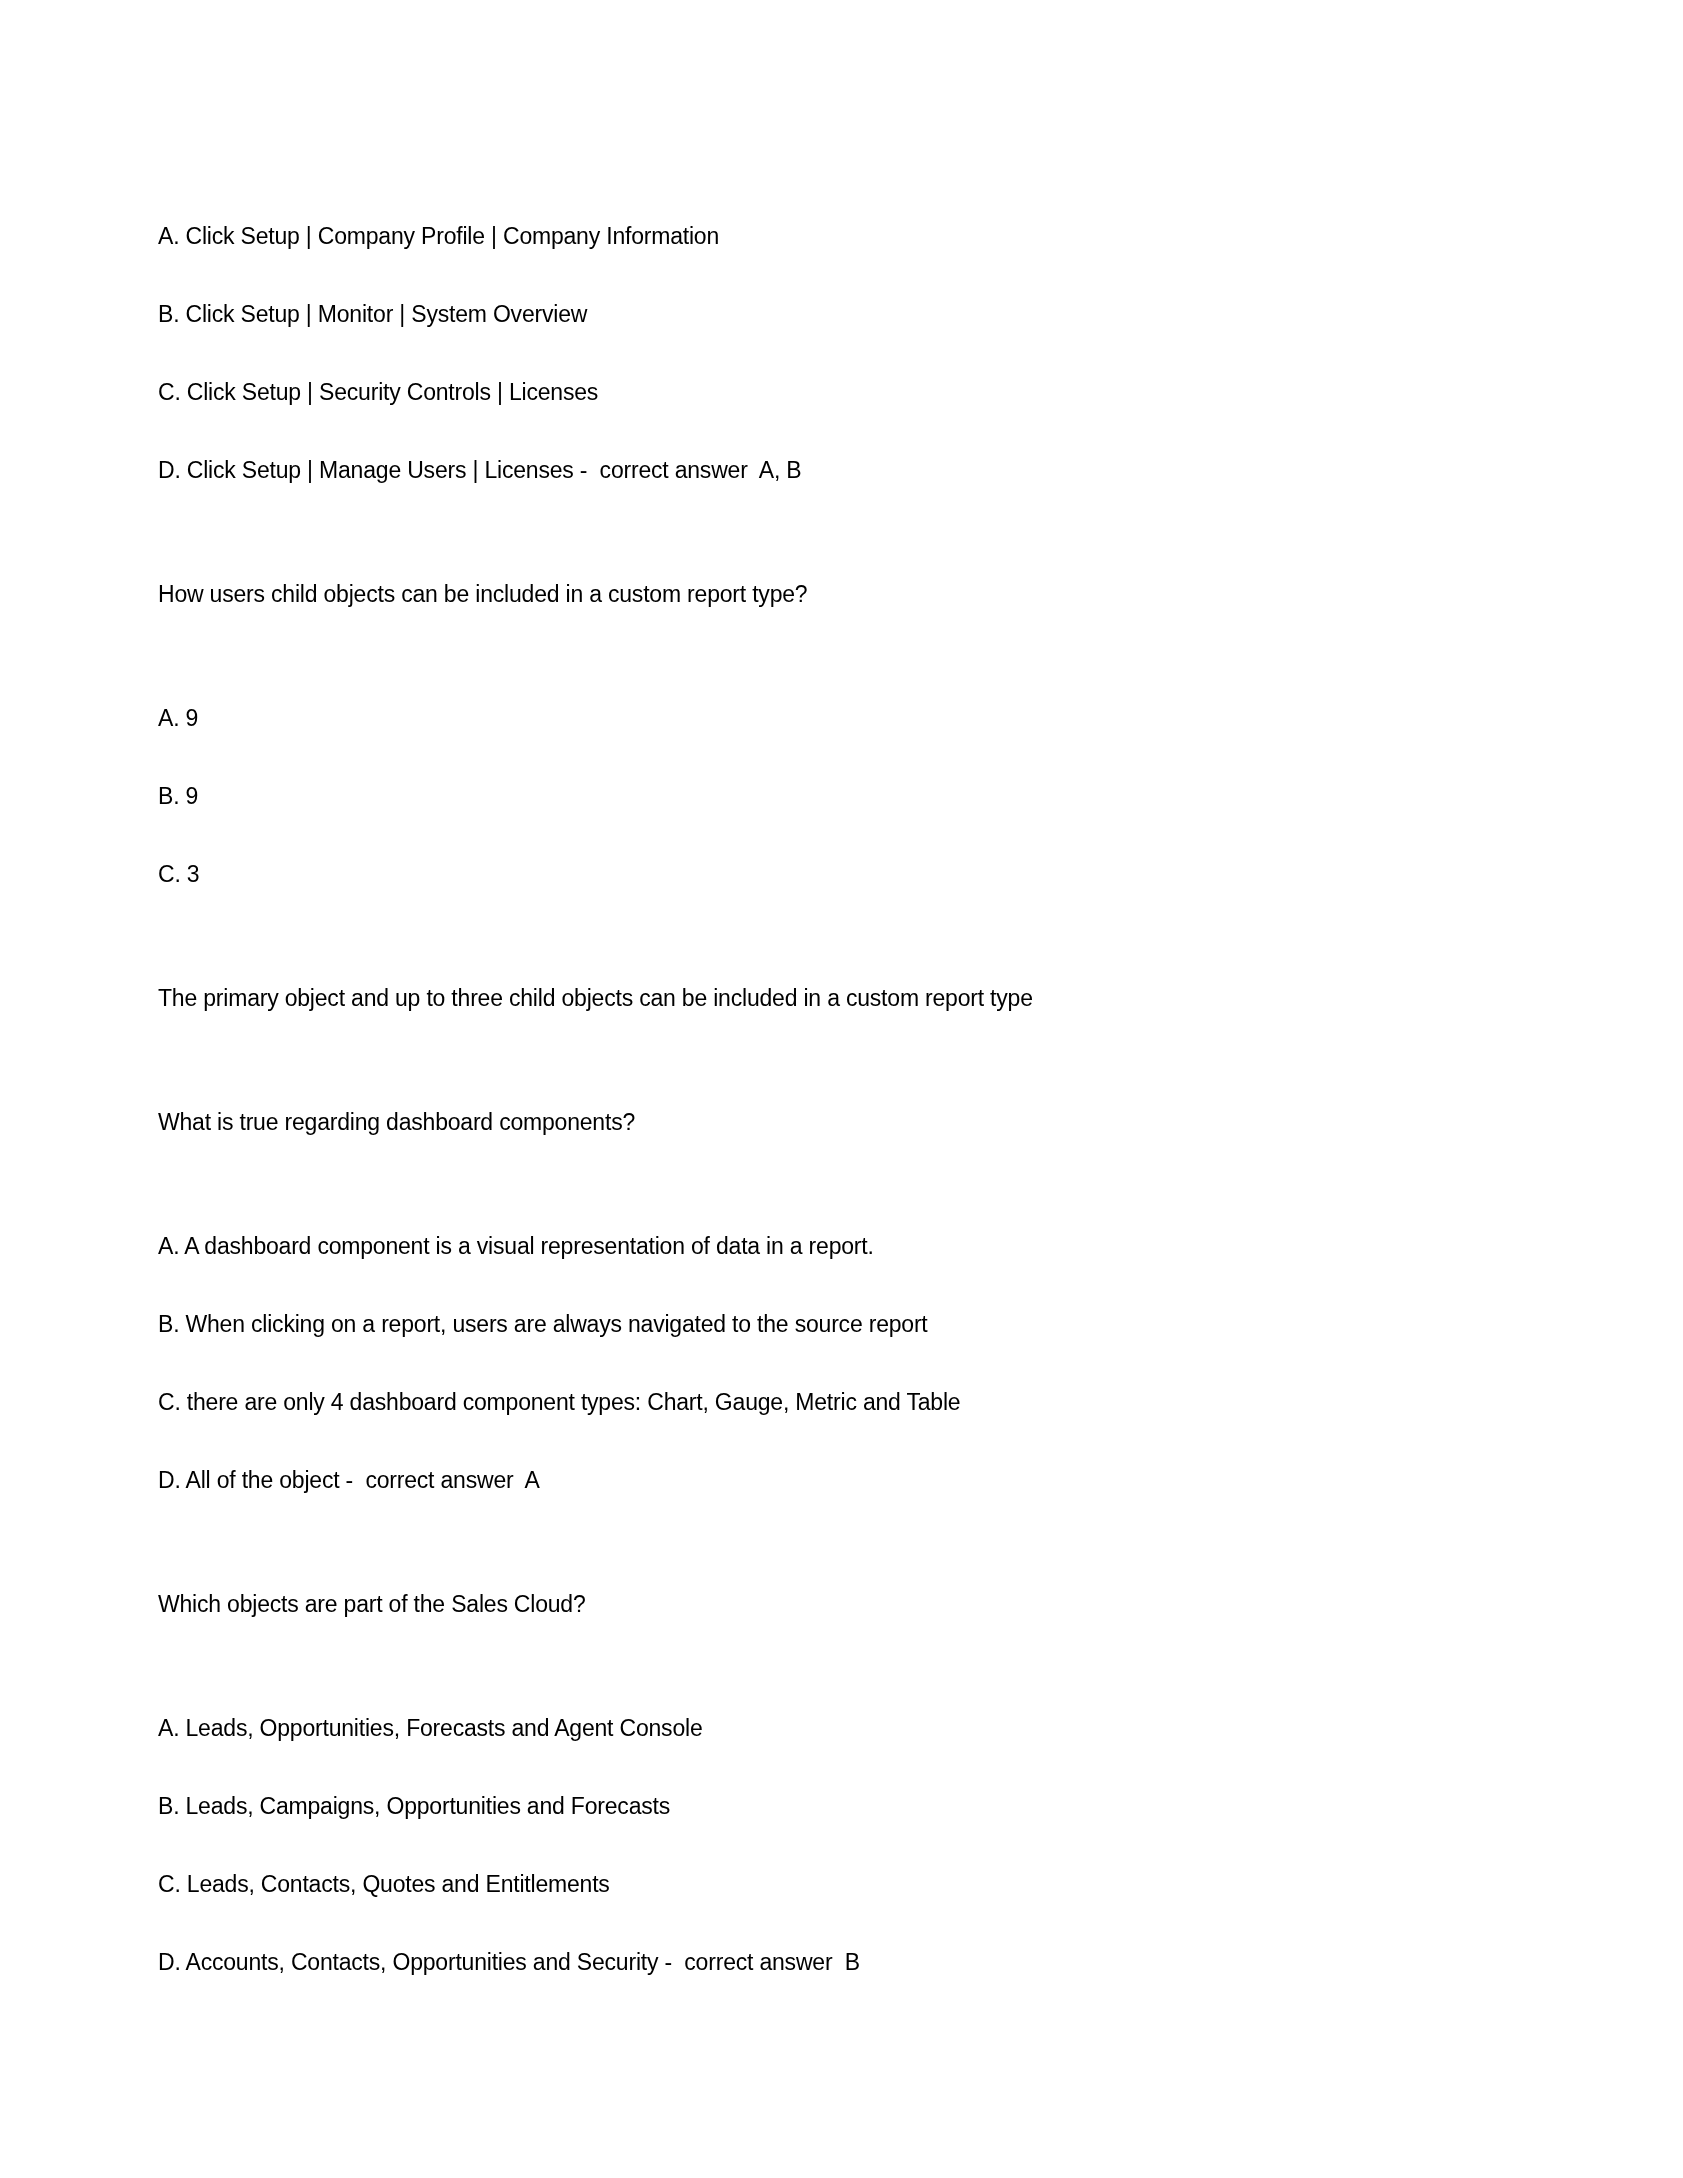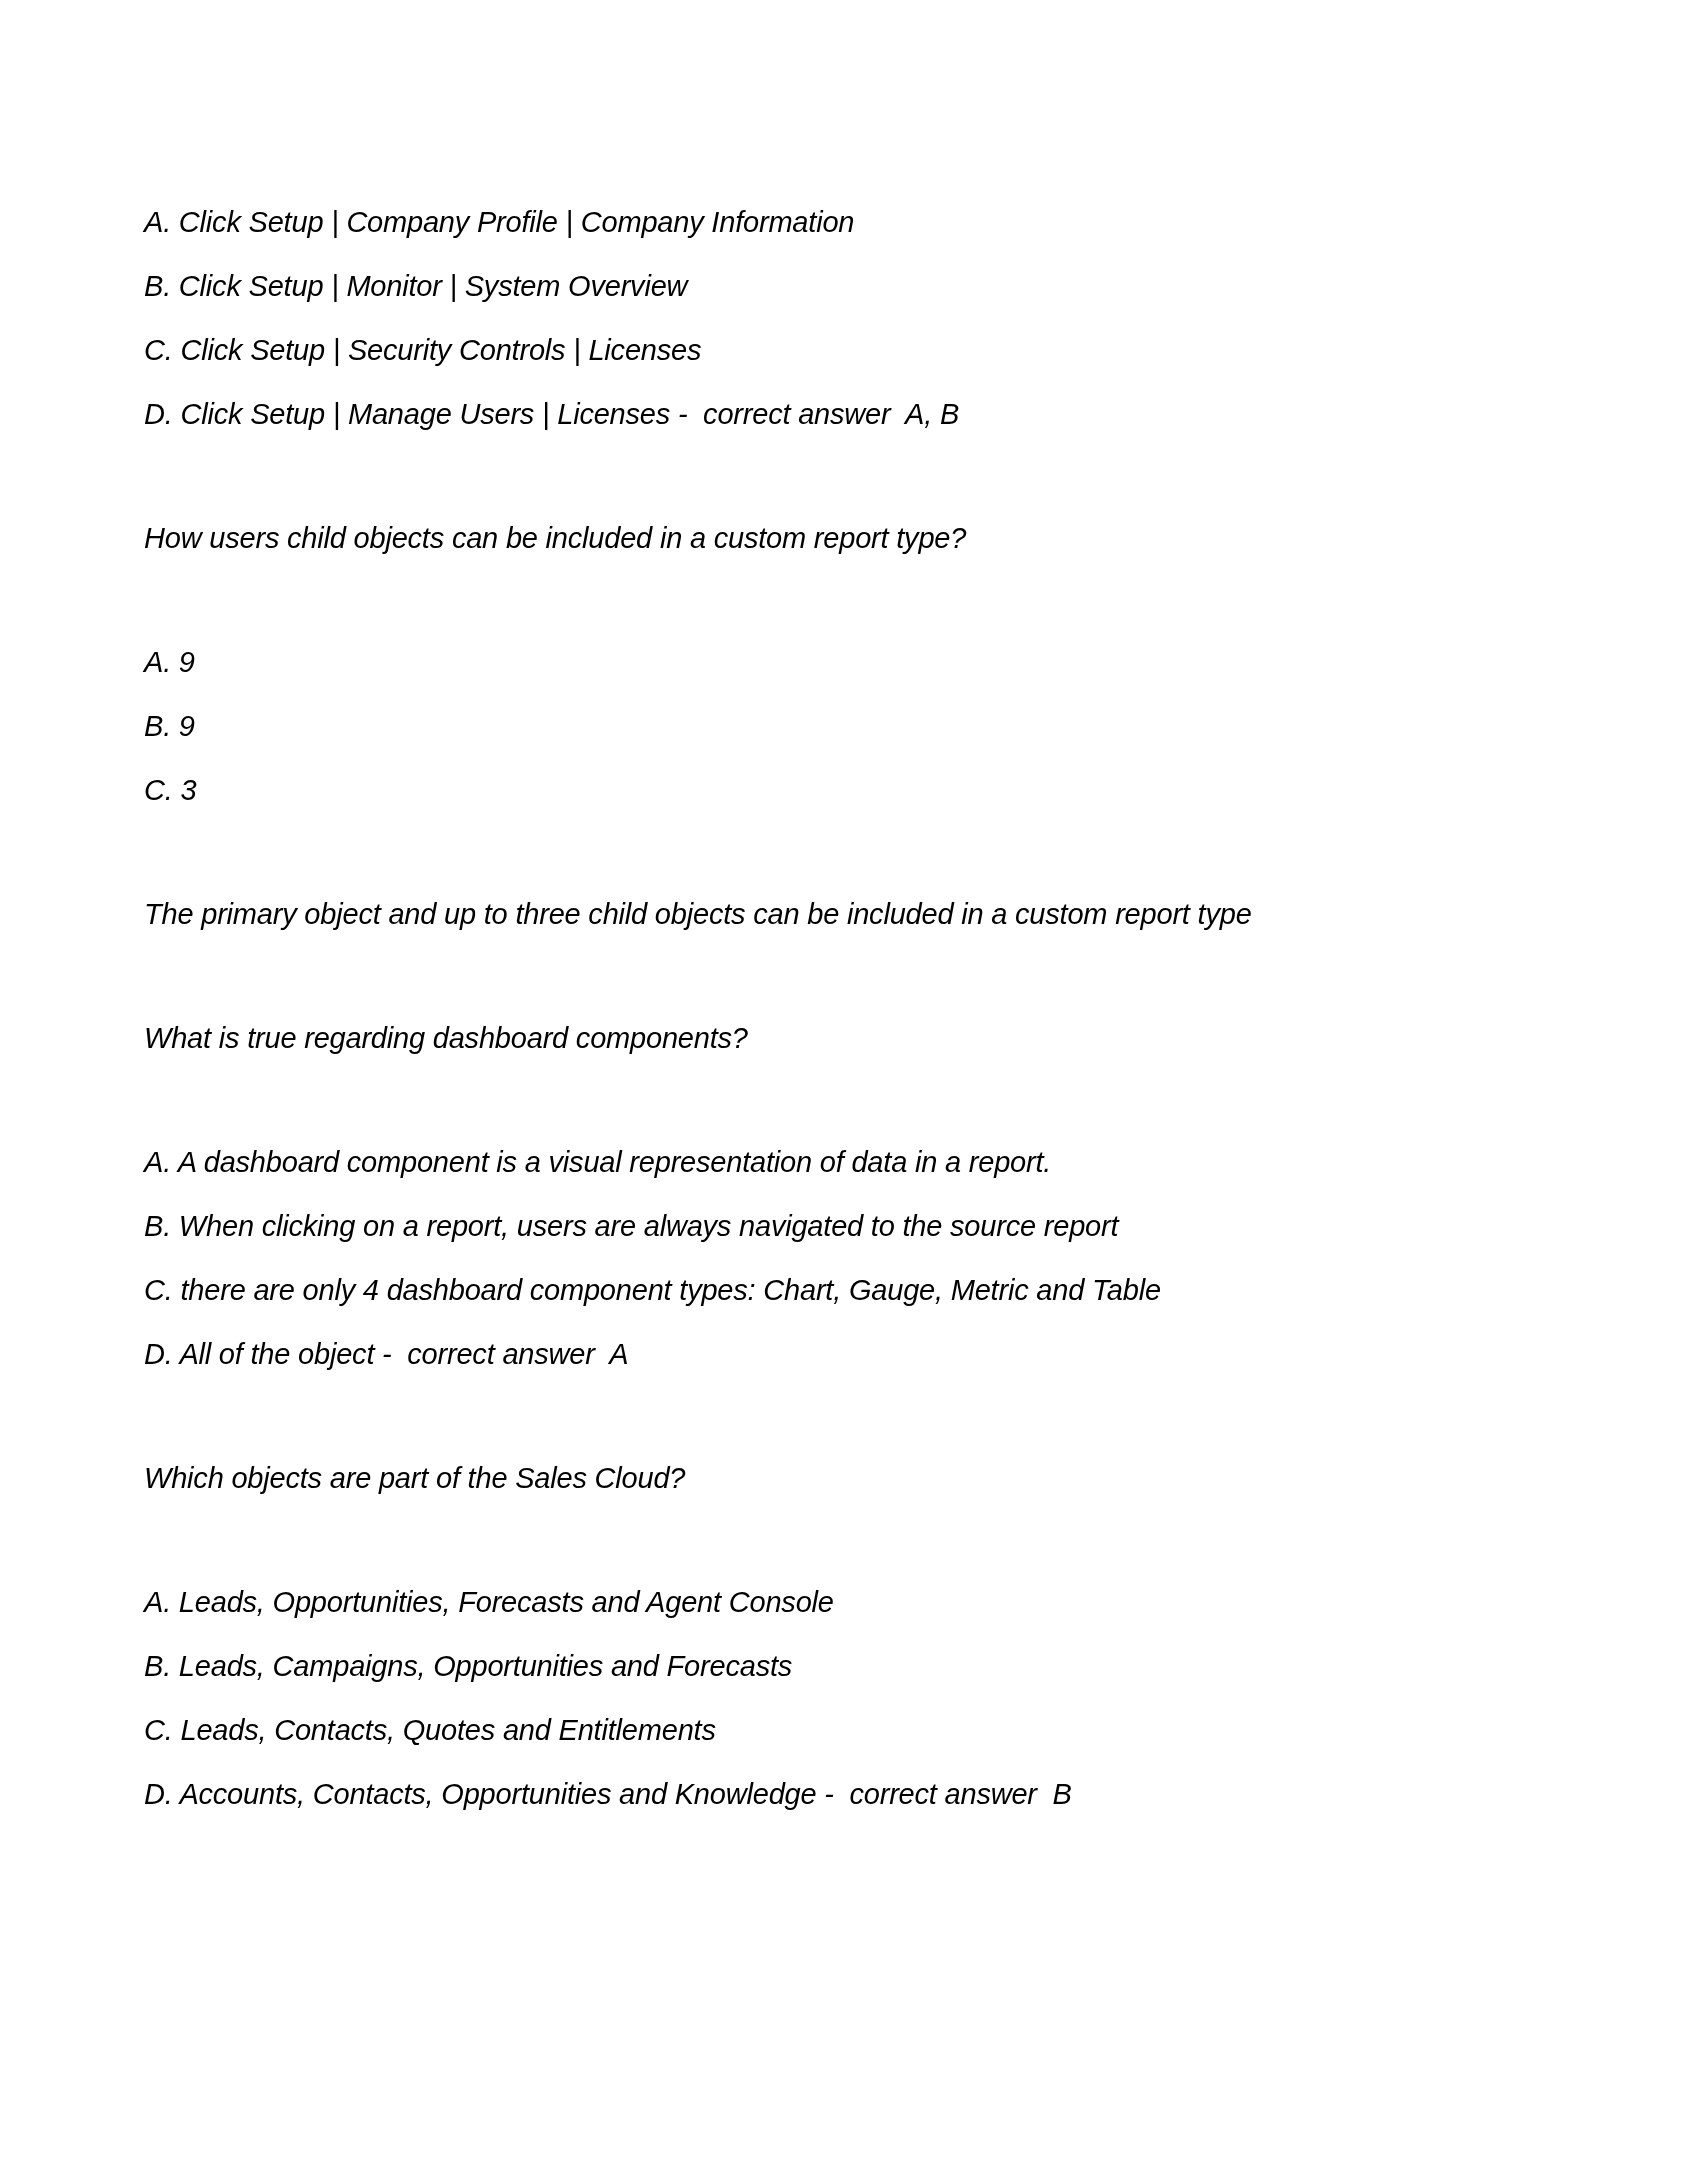--- a/index.html
+++ b/index.html
@@ -20,27 +20,26 @@
     top: 0;
     left: 0;
     padding: 189px 139px 0 142px;
     box-sizing: border-box;
     width: 1683px;
   }
   .block {
     margin: 0 0 62px 0;
   }
   .line {
-    margin: 2px;
-    font-size: 29px;
+    margin: 16px;
+    font-size: 23px;
     line-height: 62px;
     color: #000000;
     letter-spacing: -0.2px;
     white-space: pre-wrap;
-    font-style: italic;
   }
 </style>
 </head>
 <body>
 
 <div class="page">
   <div class="content">
       <div class="block">
         <p class="line">A. Click Setup | Company Profile | Company Information</p>
         <p class="line">B. Click Setup | Monitor | System Overview</p>
@@ -67,17 +66,17 @@
         <p class="line">C. there are only 4 dashboard component types: Chart, Gauge, Metric and Table</p>
         <p class="line">D. All of the object -  correct answer  A</p>
       </div>
       <div class="block">
         <p class="line">Which objects are part of the Sales Cloud?</p>
       </div>
       <div class="block">
         <p class="line">A. Leads, Opportunities, Forecasts and Agent Console</p>
         <p class="line">B. Leads, Campaigns, Opportunities and Forecasts</p>
         <p class="line">C. Leads, Contacts, Quotes and Entitlements</p>
-        <p class="line">D. Accounts, Contacts, Opportunities and Knowledge -  correct answer  B</p>
+        <p class="line">D. Accounts, Contacts, Opportunities and Security -  correct answer  B</p>
       </div>
     </div>
 </div>
 
 
 </body></html>

